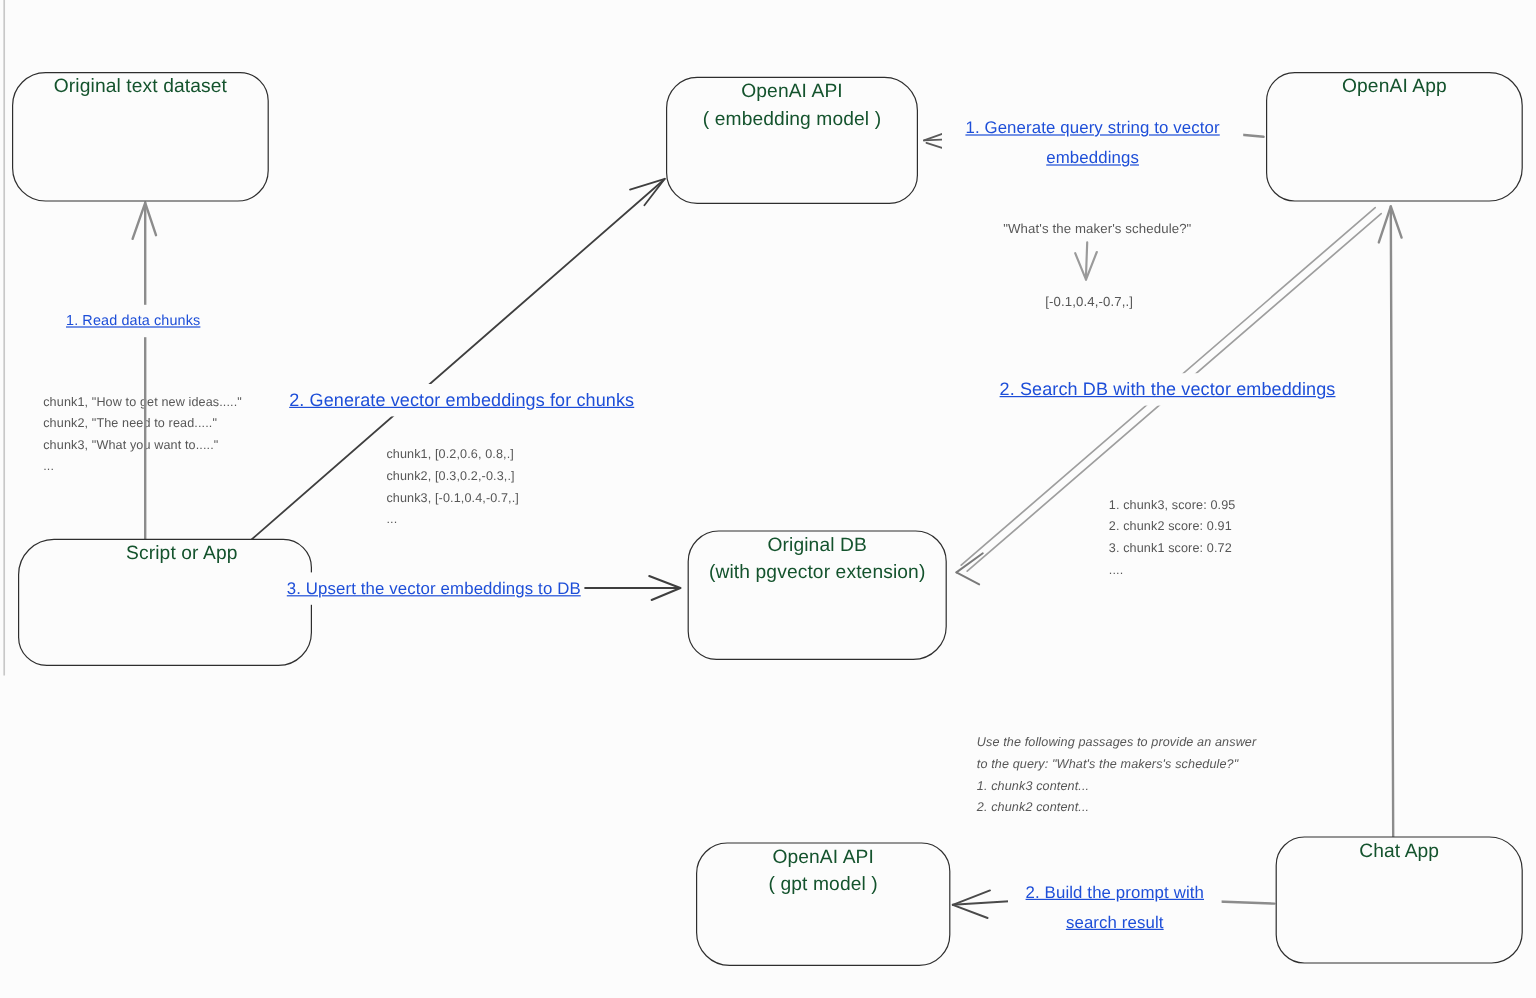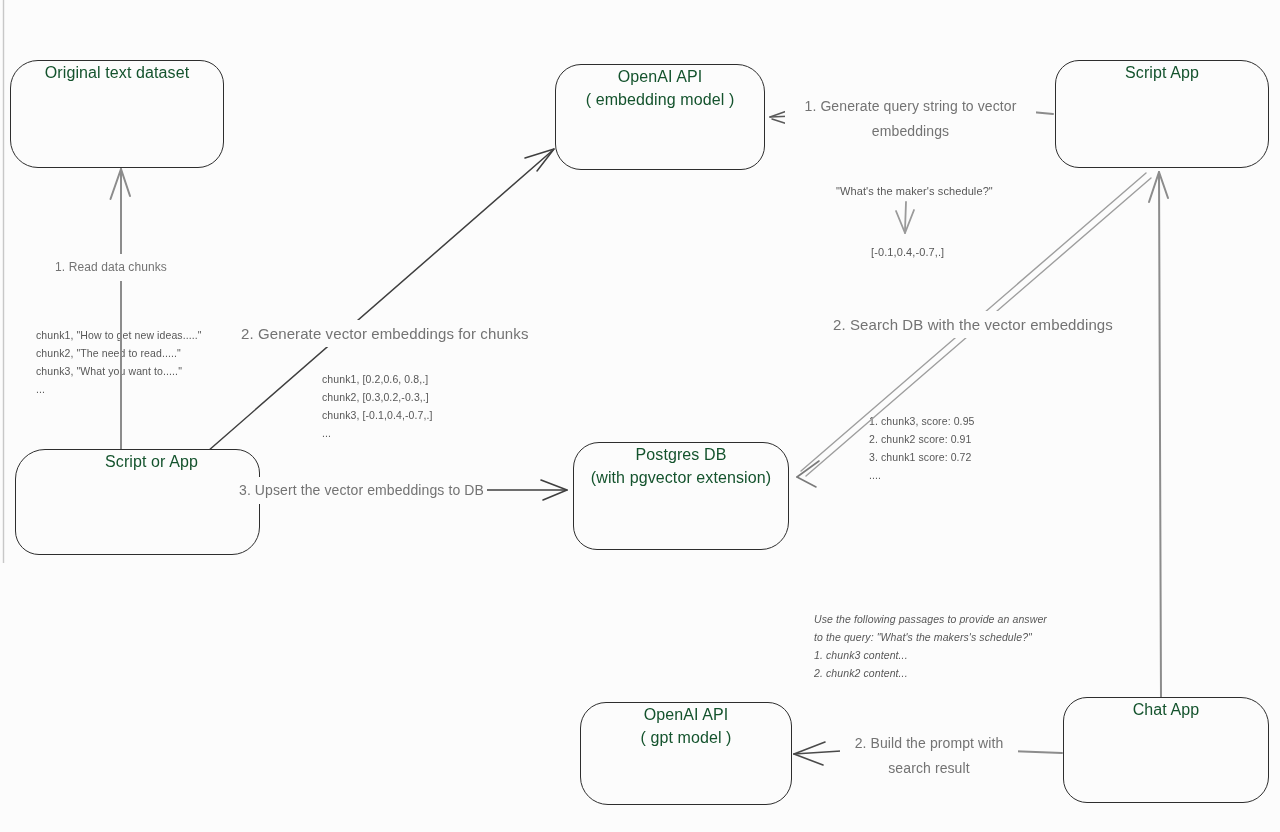--- a/index.html
+++ b/index.html
@@ -23,23 +23,24 @@
     background:#fcfcfc;
     border:1.7px solid #2e2e2e;
     display:flex;flex-direction:column;align-items:center;justify-content:flex-start;
     font-size:16px;line-height:23px;color:#14532d;
     text-align:center;letter-spacing:.1px;
   }
   .node span{display:block;}
 
   .edge-label{
     background:#fcfcfc;
-    font-size:14px;line-height:25px;color:#737373;
+    font-size:14px;line-height:25px;color:#1d4ed8;
     white-space:nowrap;letter-spacing:.1px;
     padding:1px 3px;
+    text-decoration:underline;
   }
   .edge-label.center{text-align:center;}
   .edge-label span{display:block;}
 
   .annotation{
     font-size:10.5px;line-height:18px;color:#575757;
     white-space:nowrap;letter-spacing:.1px;
   }
   .annotation div{white-space:nowrap;}
 </style>
@@ -59,21 +60,21 @@
     <div>chunk1, [0.2,0.6, 0.8,.]</div>
     <div>chunk2, [0.3,0.2,-0.3,.]</div>
     <div>chunk3, [-0.1,0.4,-0.7,.]</div>
     <div>...</div>
   </div>
 
   <div class="annotation" style="left:836px;top:182px;font-size:11px;">"What's the maker's schedule?"</div>
 
   <div class="annotation" style="left:871px;top:243px;font-size:11px;">[-0.1,0.4,-0.7,.]</div>
 
-  <div class="annotation" style="left:869px;top:412px;">
+  <div class="annotation" style="left:924px;top:412px;">
     <div>1. chunk3, score: 0.95</div>
     <div>2. chunk2 score: 0.91</div>
     <div>3. chunk1 score: 0.72</div>
     <div>....</div>
   </div>
 
   <div class="annotation" style="left:814px;top:610px;font-style:italic;">
     <div>Use the following passages to provide an answer</div>
     <div>to the query: "What's the makers's schedule?"</div>
     <div>1. chunk3 content...</div>
@@ -132,29 +133,29 @@
   <div class="node" style="left:10px;top:60px;width:212px;height:106px;border-radius:28px 24px 26px 28px;">
     <span>Original text dataset</span>
   </div>
 
   <div class="node" style="left:555px;top:64px;width:208px;height:104px;border-radius:26px 28px 24px 26px;">
     <span>OpenAI API</span>
     <span>( embedding model )</span>
   </div>
 
   <div class="node" style="left:1055px;top:60px;width:212px;height:106px;border-radius:24px 28px 28px 24px;">
-    <span>Script App</span>
+    <span>OpenAI App</span>
   </div>
 
   <div class="node" style="left:15px;top:449px;width:215px;height:104px;border-radius:30px 24px 28px 24px;padding-left:28px;">
     <span>Script or App</span>
   </div>
 
   <div class="node" style="left:573px;top:442px;width:214px;height:106px;border-radius:26px 26px 28px 24px;">
-    <span>Postgres DB</span>
+    <span>Original DB</span>
     <span>(with pgvector extension)</span>
   </div>
 
   <div class="node" style="left:580px;top:702px;width:210px;height:101px;border-radius:26px 24px 26px 28px;">
     <span>OpenAI API</span>
     <span>( gpt model )</span>
   </div>
 
   <div class="node" style="left:1063px;top:697px;width:204px;height:104px;border-radius:24px 28px 26px 24px;">
     <span>Chat App</span>

